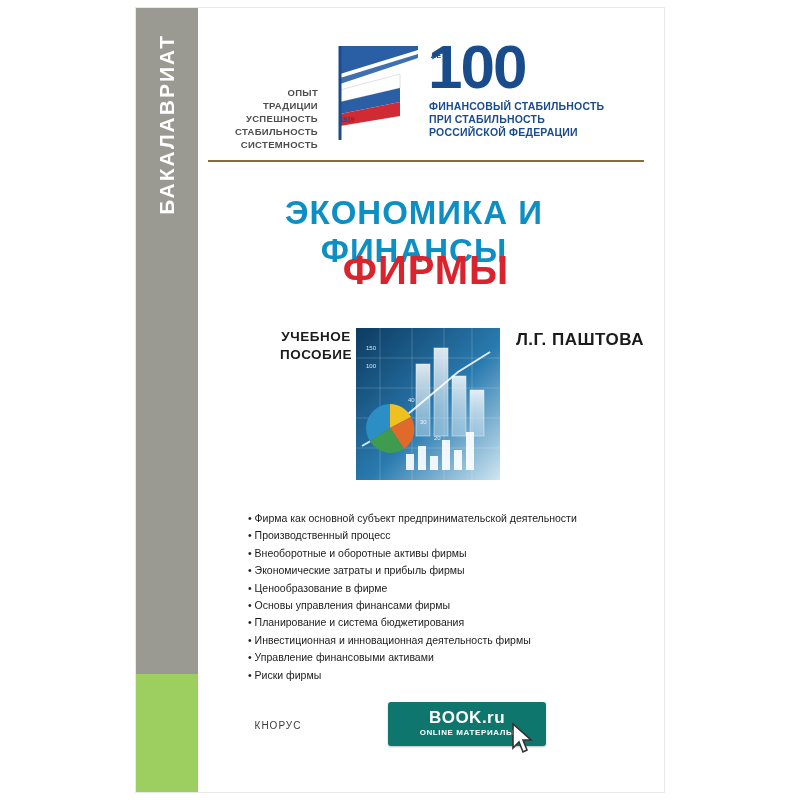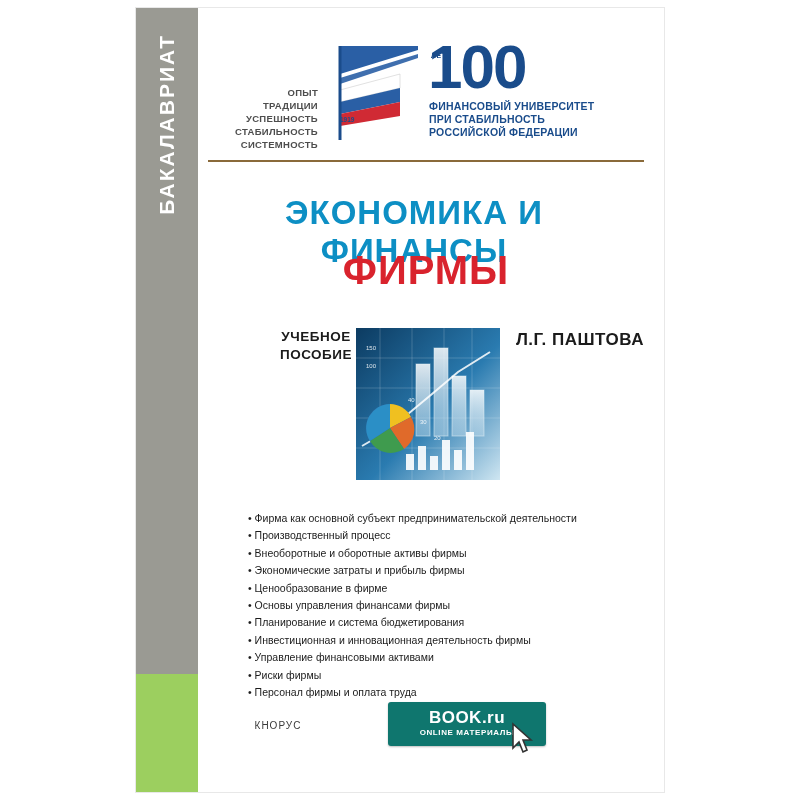--- a/index.html
+++ b/index.html
@@ -314,21 +314,21 @@
           <path d="M2 46 L62 30 L62 44 L2 58 Z" fill="#ffffff" stroke="#cccccc" stroke-width="0.6"></path>
           <path d="M2 58 L62 44 L62 58 L2 70 Z" fill="#2a5fa5"></path>
           <path d="M2 70 L62 58 L62 72 L2 82 Z" fill="#d02a34"></path>
           <path d="M2 2 L2 96" stroke="#1a4c8b" stroke-width="3"></path>
         </svg>
       </div>
       <div class="uni-years">1919</div>
       <div class="uni-let">ЛЕТ</div>
       <div class="uni-100">100</div>
       <div class="uni-lines">
-        <div>ФИНАНСОВЫЙ УНИВЕРСИТЕТ</div>
+        <div>ФИНАНСОВЫЙ СТАБИЛЬНОСТЬ</div>
         <div>ПРИ СТАБИЛЬНОСТЬ</div>
         <div>РОССИЙСКОЙ ФЕДЕРАЦИИ</div>
       </div>
     </div>
     <div class="uni-sep"></div>
 
     <div class="title-main">Экономика и финансы</div>
     <div class="title-sub">Фирмы</div>
 
     <div class="kind">
@@ -405,21 +405,20 @@
       <div><span class="b-dot">• </span><span>Фирма как основной субъект предпринимательской деятельности</span></div>
       <div><span class="b-dot">• </span><span>Производственный процесс</span></div>
       <div><span class="b-dot">• </span><span>Внеоборотные и оборотные активы фирмы</span></div>
       <div><span class="b-dot">• </span><span>Экономические затраты и прибыль фирмы</span></div>
       <div><span class="b-dot">• </span><span>Ценообразование в фирме</span></div>
       <div><span class="b-dot">• </span><span>Основы управления финансами фирмы</span></div>
       <div><span class="b-dot">• </span><span>Планирование и система бюджетирования</span></div>
       <div><span class="b-dot">• </span><span>Инвестиционная и инновационная деятельность фирмы</span></div>
       <div><span class="b-dot">• </span><span>Управление финансовыми активами</span></div>
       <div><span class="b-dot">• </span><span>Риски фирмы</span></div>
-      <div><span class="b-dot">• </span><span>Персонал фирмы и оплата труда</span></div>
     </div>
 
     <div class="publisher">КНОРУС</div>
 
     <div class="bookru">
       <div class="bookru-t1">BOOK.ru</div>
       <div class="bookru-t2">ONLINE МАТЕРИАЛЫ</div>
     </div>
     <div class="cursor">
       <svg width="26" height="34" viewBox="0 0 26 34">

